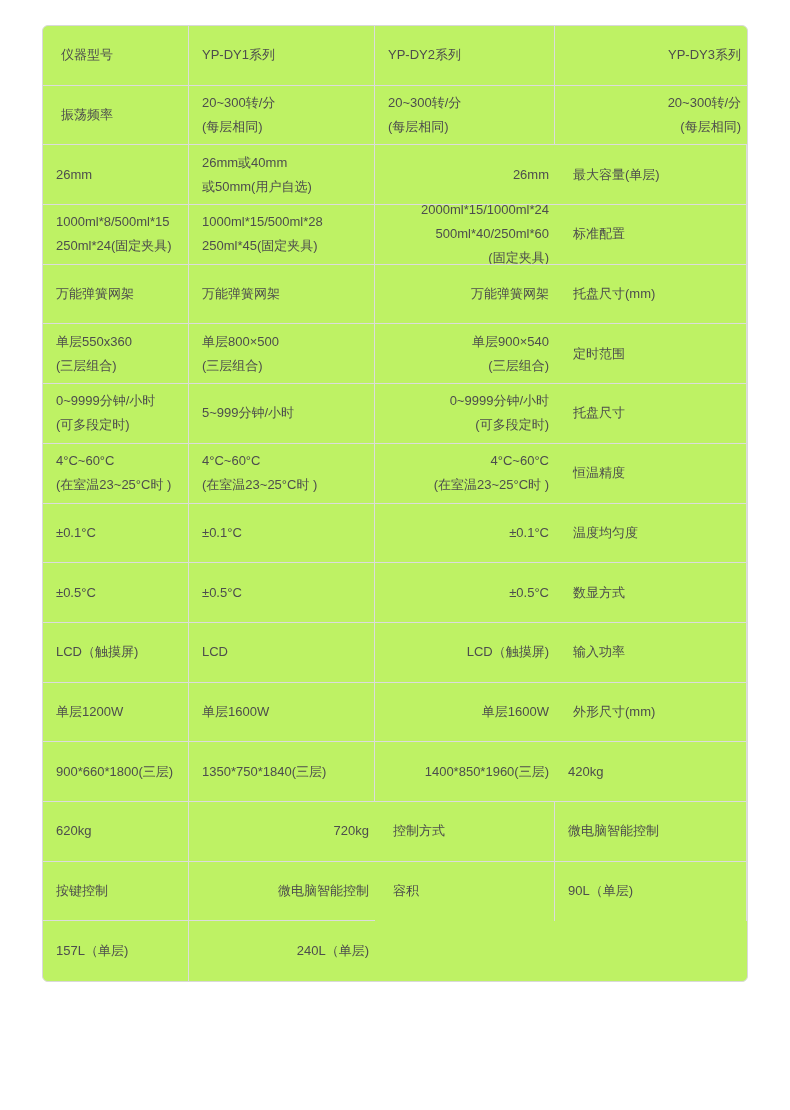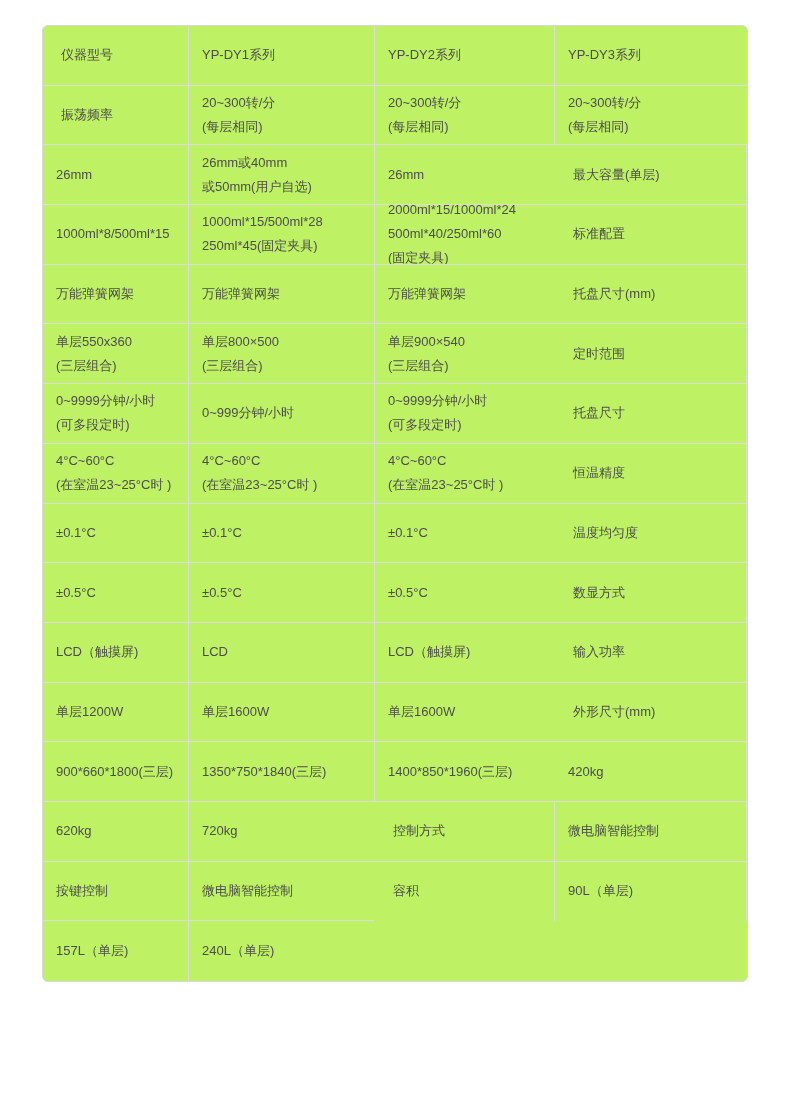--- a/index.html
+++ b/index.html
@@ -34,21 +34,21 @@
     flex-direction: column;
     justify-content: center;
     padding-left: 13px;
     padding-right: 6px;
     border-right: 1px solid #dcdcdc;
     border-bottom: 1px solid #dcdcdc;
     box-sizing: border-box;
     overflow: hidden;
   }
   .cell.label-col { padding-left: 18px; }
-  .cell.last-col  { border-right: none; }
+  .cell.last-col  { border-right: none; text-align: right; }
   .cell.last-row  { border-bottom: none; }
   .cell .line {
     line-height: 24px;
     white-space: nowrap;
   }
 </style>
 </head>
 <body>
 
 <div class="page">
@@ -88,20 +88,21 @@
         <div class="line">或50mm(用户自选)</div>
       </div>
       <div class="cell last-col">
         <div class="line">26mm</div>
       </div>
       <div class="cell label-col">
         <div class="line">最大容量(单层)</div>
       </div>
       <div class="cell">
         <div class="line">1000ml*8/500ml*15</div>
+        <div class="line">250ml*24(固定夹具)</div>
       </div>
       <div class="cell">
         <div class="line">1000ml*15/500ml*28</div>
         <div class="line">250ml*45(固定夹具)</div>
       </div>
       <div class="cell last-col">
         <div class="line">2000ml*15/1000ml*24</div>
         <div class="line">500ml*40/250ml*60</div>
         <div class="line">(固定夹具)</div>
       </div>
@@ -133,21 +134,21 @@
         <div class="line">(三层组合)</div>
       </div>
       <div class="cell label-col">
         <div class="line">定时范围</div>
       </div>
       <div class="cell">
         <div class="line">0~9999分钟/小时</div>
         <div class="line">(可多段定时)</div>
       </div>
       <div class="cell">
-        <div class="line">0~999分钟/小时</div>
+        <div class="line">5~999分钟/小时</div>
       </div>
       <div class="cell last-col">
         <div class="line">0~9999分钟/小时</div>
         <div class="line">(可多段定时)</div>
       </div>
       <div class="cell label-col">
         <div class="line">托盘尺寸</div>
       </div>
       <div class="cell">
         <div class="line">4°C~60°C</div>

